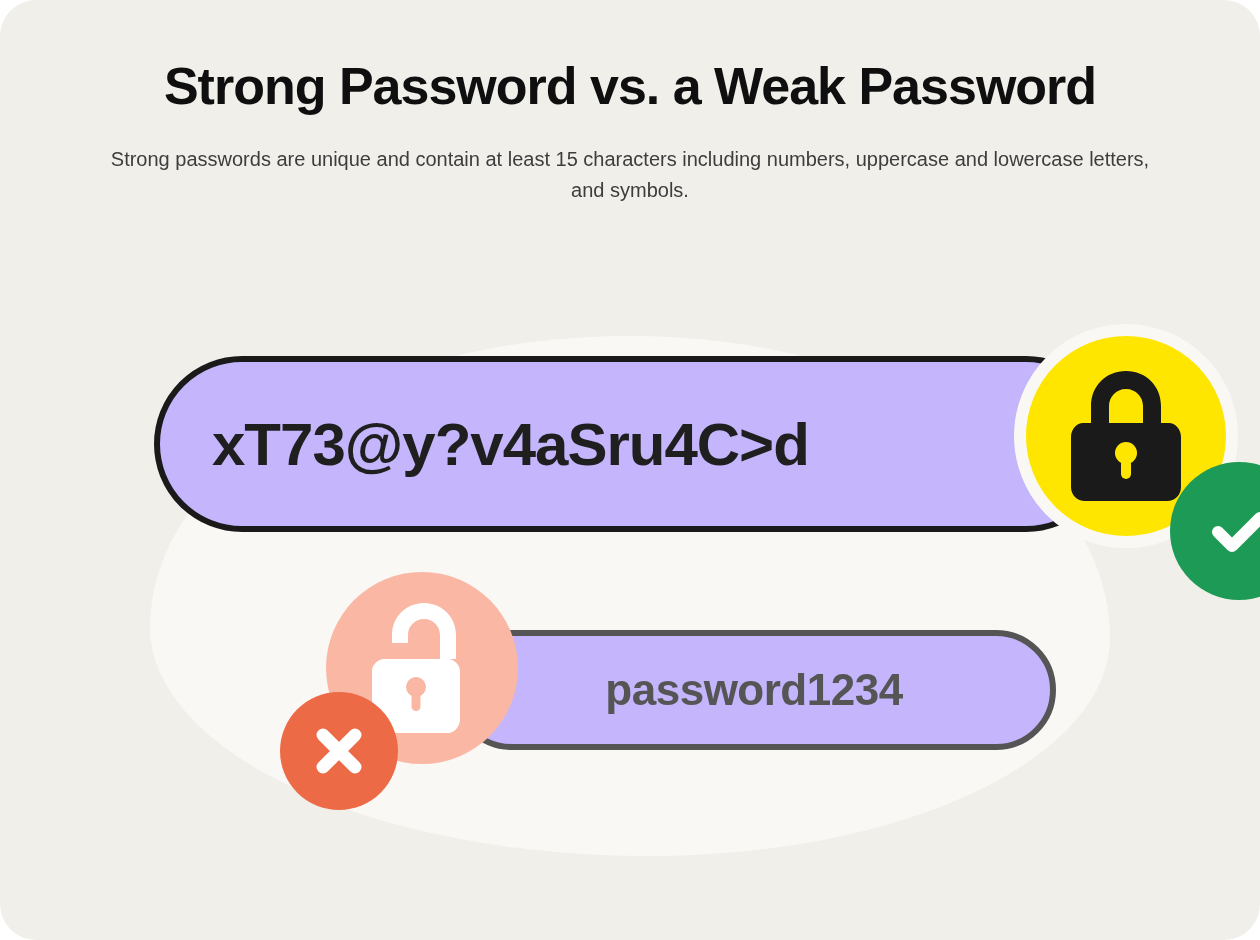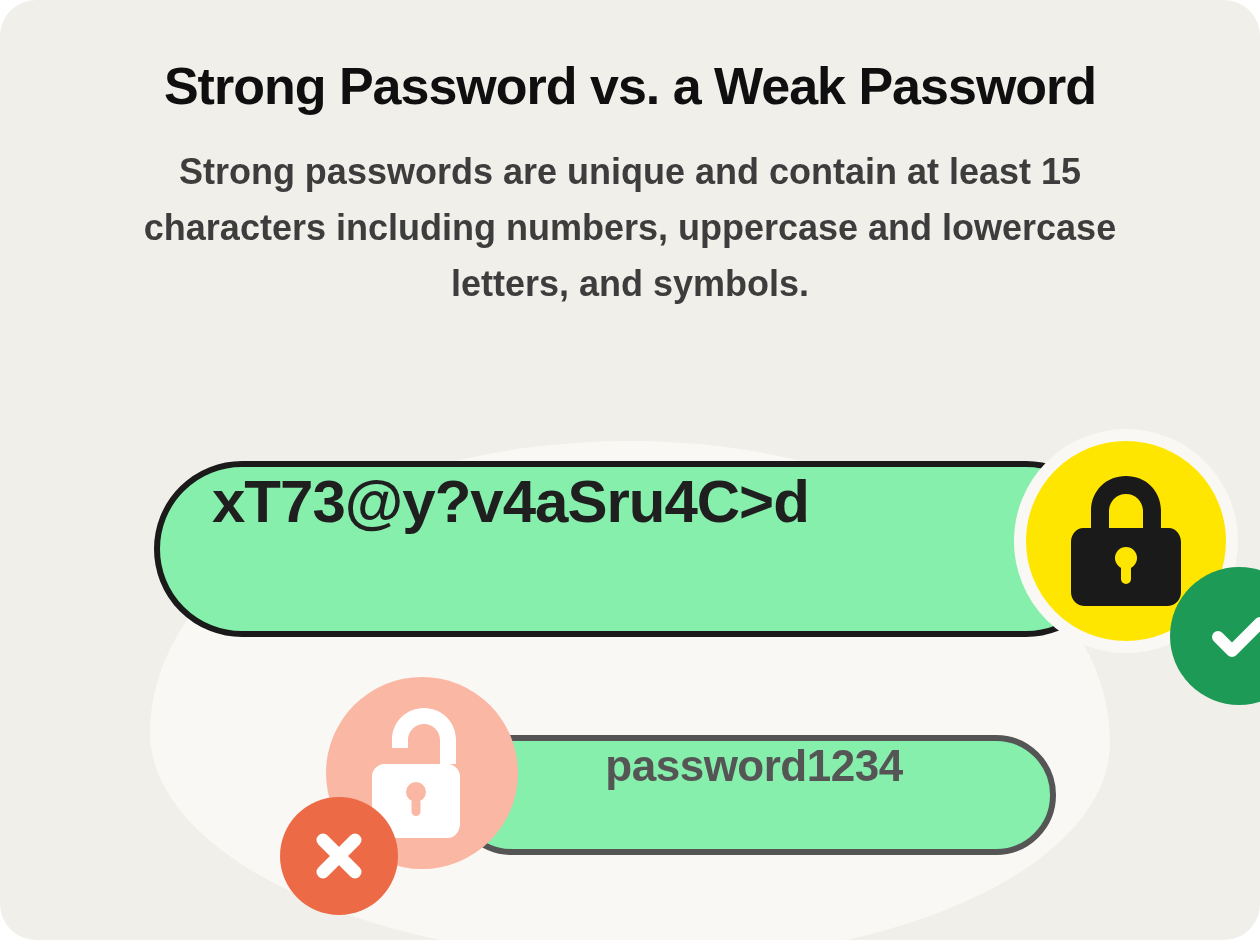--- a/index.html
+++ b/index.html
@@ -31,22 +31,22 @@
     .title {
       font-size: 52px;
       font-weight: 800;
       color: #0f0f0f;
       text-align: center;
       letter-spacing: -1px;
       margin-bottom: 28px;
     }
     
     .subtitle {
-      font-size: 36px;
-      font-weight: 700;
+      font-size: 20px;
+      font-weight: 400;
       color: #3d3d3d;
       text-align: center;
       line-height: 1.55;
       max-width: 1060px;
       margin: 0 auto 70px;
     }
     
     .illustration {
       position: relative;
       width: 100%;
@@ -60,24 +60,24 @@
       transform: translateX(-50%);
       width: 960px;
       height: 520px;
       background: #faf8f4;
       border-radius: 50% 50% 48% 52% / 56% 58% 42% 44%;
       z-index: 0;
     }
     
     .pill {
       position: absolute;
-      background: #86efac;
+      background: #c4b5fd;
       border-radius: 999px;
       display: flex;
-      align-items: flex-start;
+      align-items: center;
       z-index: 1;
     }
     
     .pill-strong {
       left: 90px;
       top: 80px;
       width: 960px;
       height: 176px;
       border: 6px solid #1a1a1a;
       padding-left: 52px;

